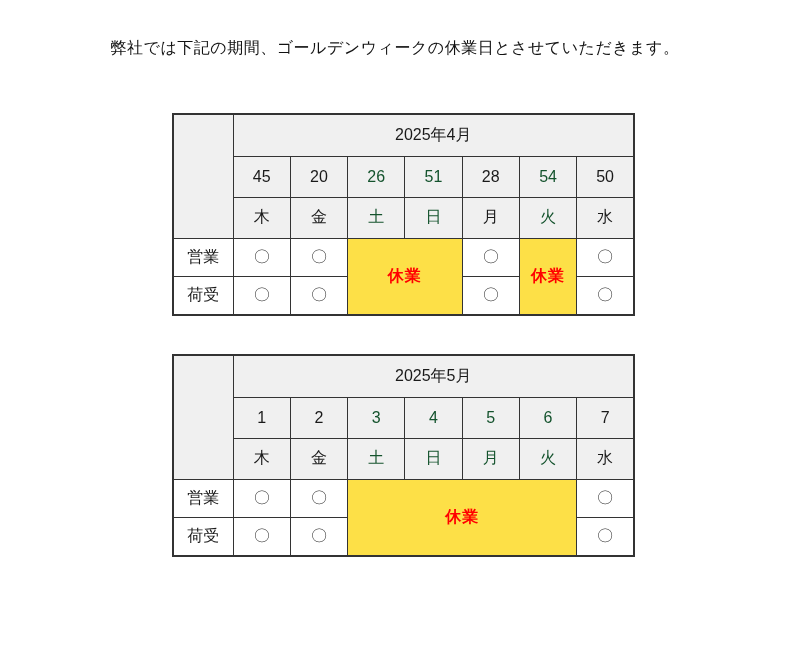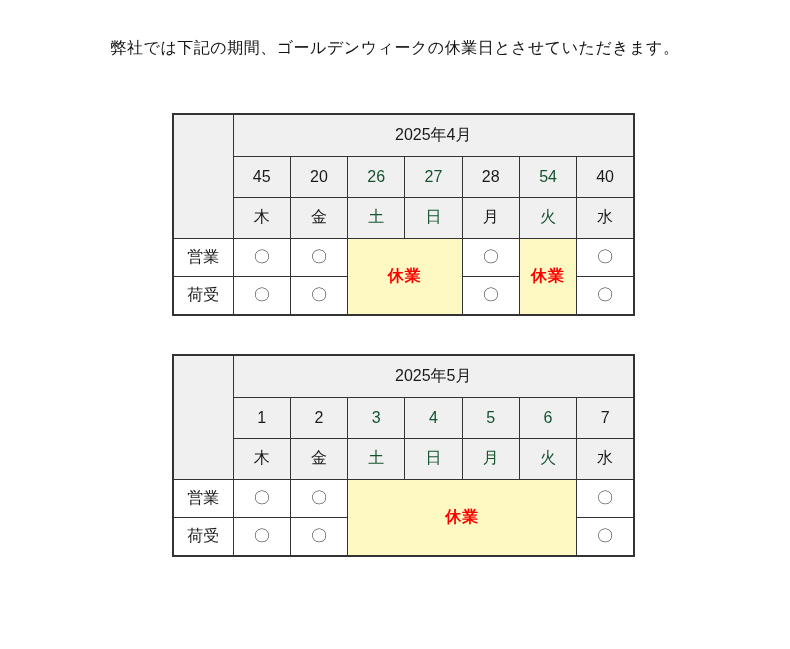--- a/index.html
+++ b/index.html
@@ -43,21 +43,21 @@
   tr.wd-row      { height: 41px; }
   tr.data-row    { height: 38px; }
   td.hdr { background: #f0f0f0; }
   td.red { color: #14532d; }
   td.rowlabel { font-size: 15px; background: #ffffff; }
   td.open { font-size: 17px; background: #ffffff; }
   td.closed {
     color: #ff0000;
     font-weight: bold;
     font-size: 15px;
-    background: #fef9c3;
+    background: #fde047;
     letter-spacing: 1px;
   }
 </style>
 </head>
 <body>
 
 <div class="notice">
   <div>弊社では下記の期間、ゴールデンウィークの休業日とさせていただきます。</div>
 </div>
 
@@ -74,24 +74,24 @@
     </colgroup>
   <tbody>
     <tr class="month-row">
       <td class="hdr" rowspan="3"></td>
       <td class="hdr" colspan="7">2025年4月</td>
     </tr>
     <tr class="day-row">
       <td class="hdr">45</td>
       <td class="hdr">20</td>
       <td class="hdr red">26</td>
-      <td class="hdr red">27</td>
+      <td class="hdr red">51</td>
       <td class="hdr">28</td>
       <td class="hdr red">54</td>
-      <td class="hdr">40</td>
+      <td class="hdr">50</td>
     </tr>
     <tr class="wd-row">
       <td class="hdr">木</td>
       <td class="hdr">金</td>
       <td class="hdr red">土</td>
       <td class="hdr red">日</td>
       <td class="hdr">月</td>
       <td class="hdr red">火</td>
       <td class="hdr">水</td>
     </tr>

